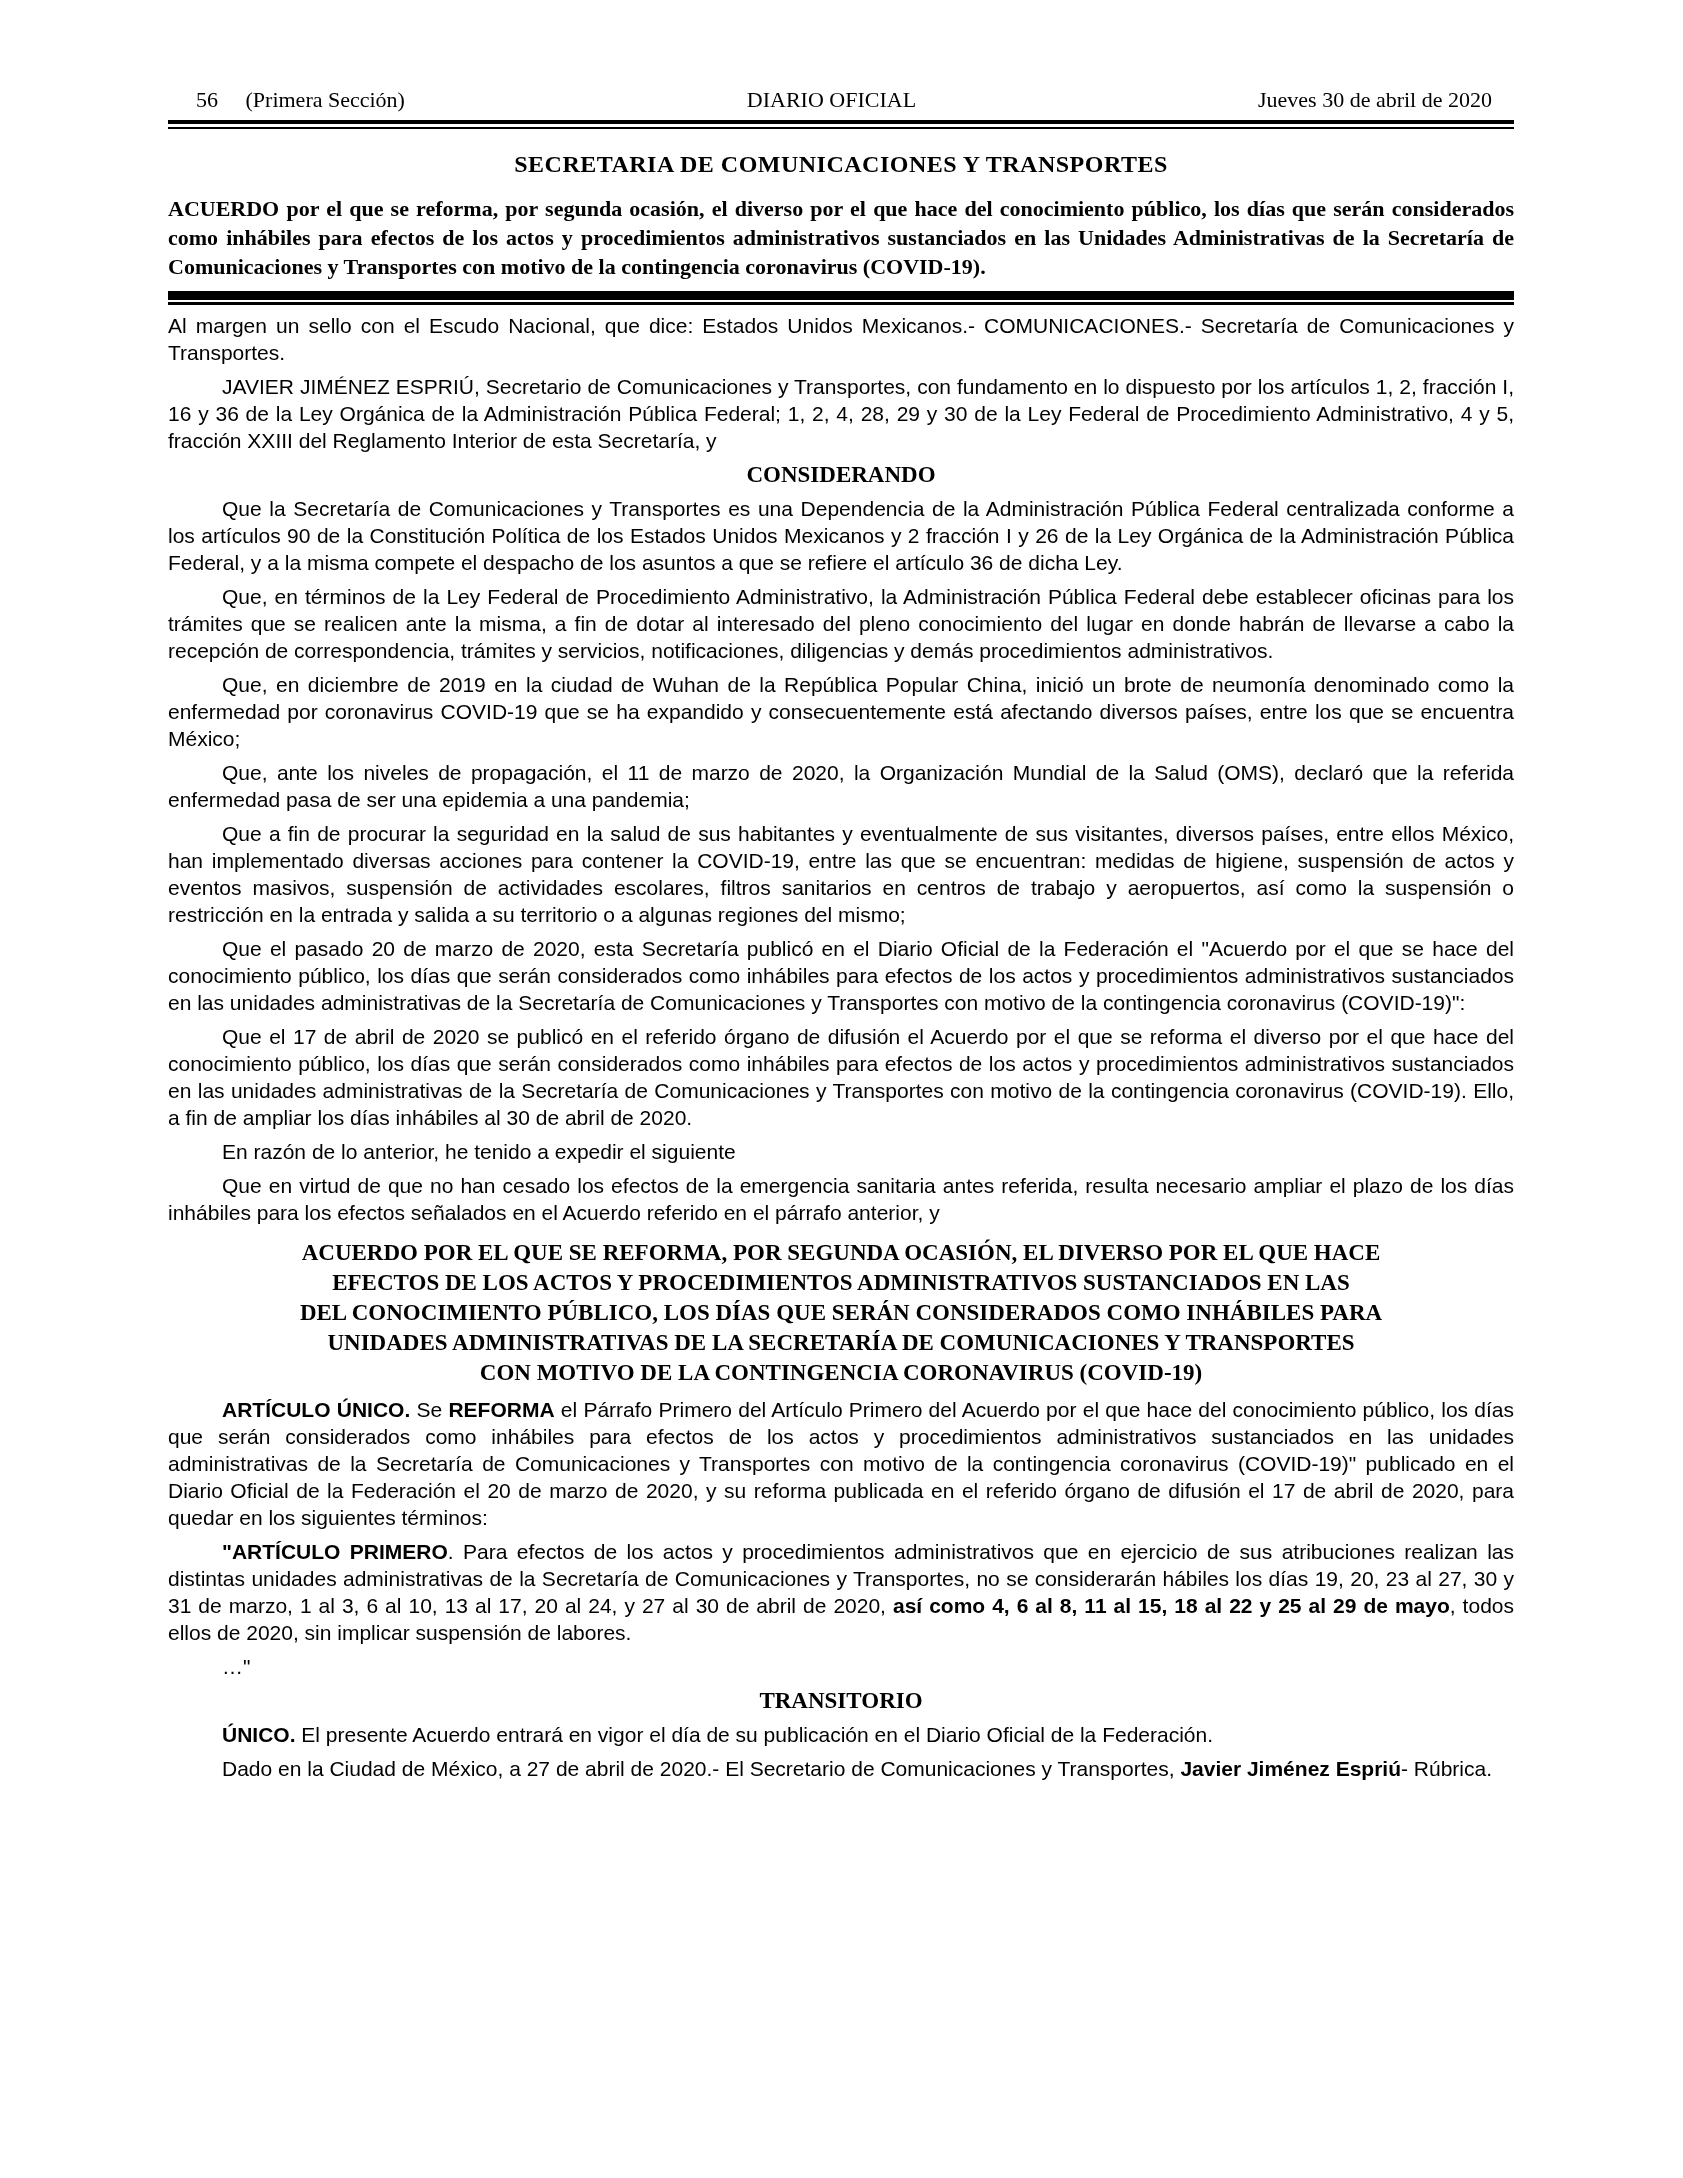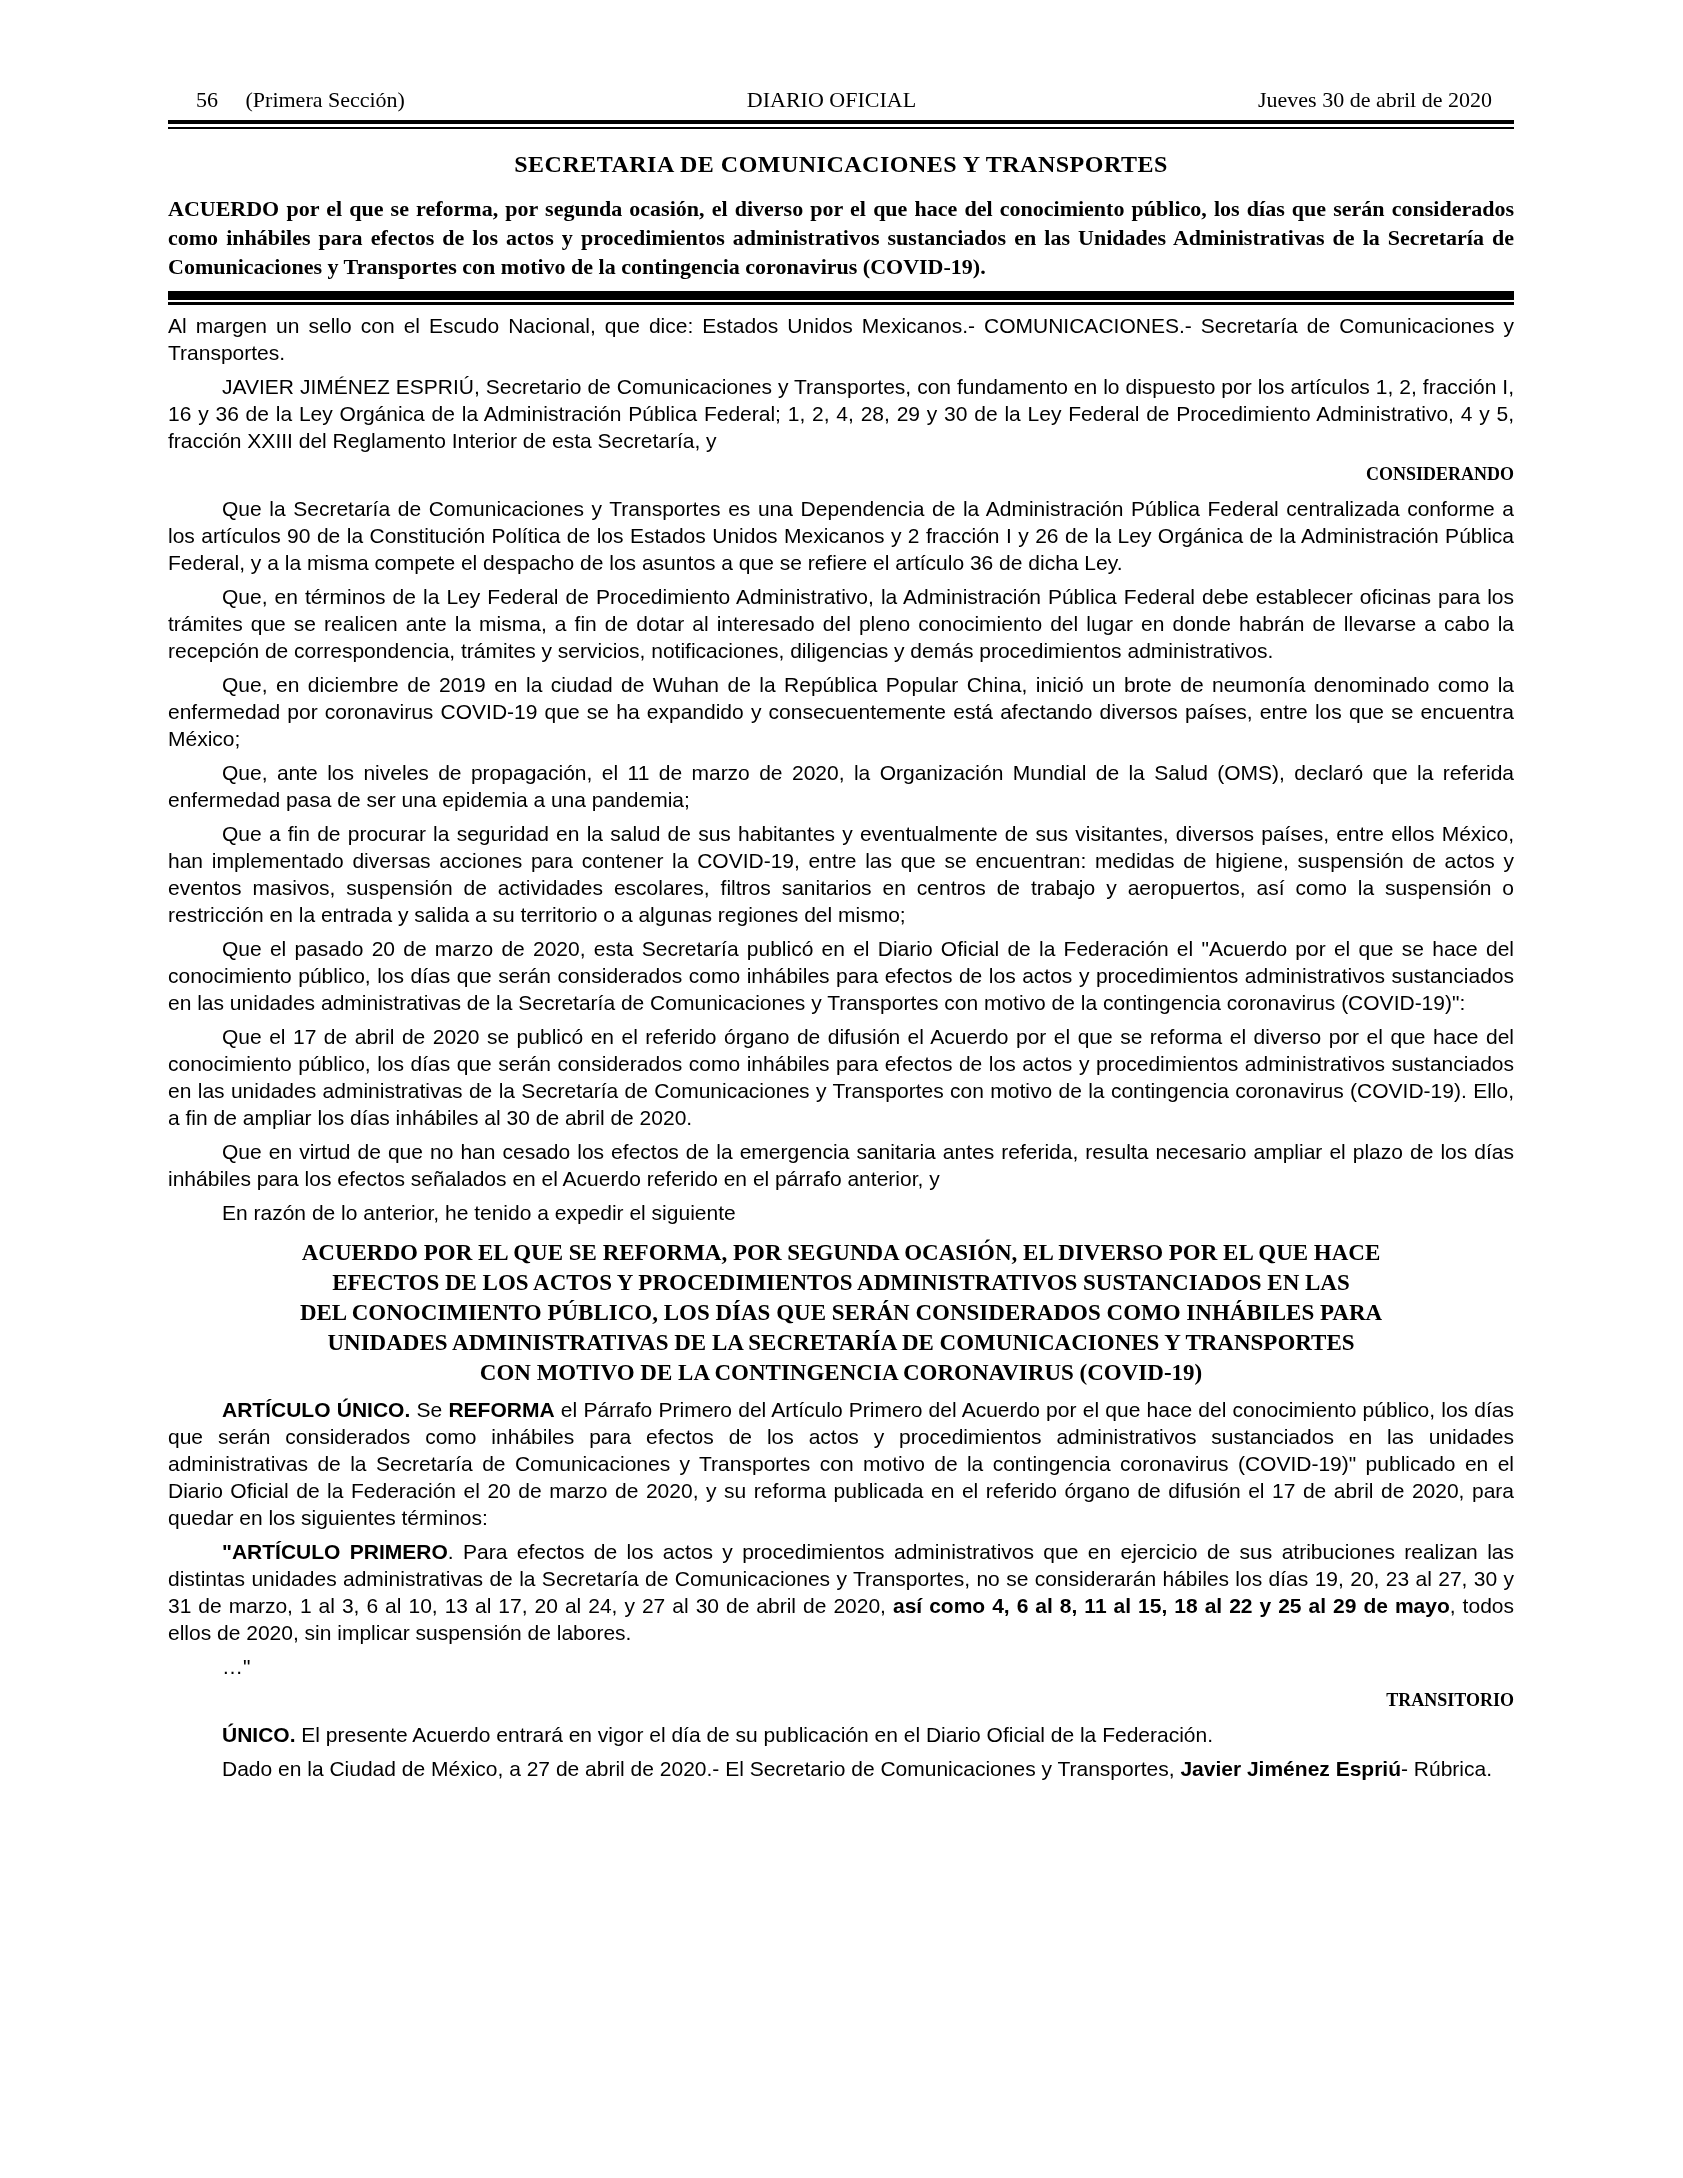--- a/index.html
+++ b/index.html
@@ -72,22 +72,22 @@
     text-align: justify;
   }
   .body-text p {
     margin: 7px 0;
     text-indent: 54px;
   }
   .body-text p.no-indent { text-indent: 0; }
   .serif-heading {
     font-family: "Liberation Serif", serif;
     font-weight: bold;
-    font-size: 18px;
-    text-align: right;
+    font-size: 23px;
+    text-align: center;
     text-indent: 0 !important;
     margin: 12px 0 10px 0;
   }
   .acuerdo-heading {
     font-family: "Liberation Serif", serif;
     font-weight: bold;
     font-size: 23px;
     line-height: 30px;
     text-align: center;
     margin: 12px 0 8px 0;
@@ -123,22 +123,22 @@
 
       <p class="serif-heading">CONSIDERANDO</p>
 
       <p>Que la Secretaría de Comunicaciones y Transportes es una Dependencia de la Administración Pública Federal centralizada conforme a los artículos 90 de la Constitución Política de los Estados Unidos Mexicanos y 2 fracción I y 26 de la Ley Orgánica de la Administración Pública Federal, y a la misma compete el despacho de los asuntos a que se refiere el artículo 36 de dicha Ley.</p>
       <p>Que, en términos de la Ley Federal de Procedimiento Administrativo, la Administración Pública Federal debe establecer oficinas para los trámites que se realicen ante la misma, a fin de dotar al interesado del pleno conocimiento del lugar en donde habrán de llevarse a cabo la recepción de correspondencia, trámites y servicios, notificaciones, diligencias y demás procedimientos administrativos.</p>
       <p>Que, en diciembre de 2019 en la ciudad de Wuhan de la República Popular China, inició un brote de neumonía denominado como la enfermedad por coronavirus COVID-19 que se ha expandido y consecuentemente está afectando diversos países, entre los que se encuentra México;</p>
       <p>Que, ante los niveles de propagación, el 11 de marzo de 2020, la Organización Mundial de la Salud (OMS), declaró que la referida enfermedad pasa de ser una epidemia a una pandemia;</p>
       <p>Que a fin de procurar la seguridad en la salud de sus habitantes y eventualmente de sus visitantes, diversos países, entre ellos México, han implementado diversas acciones para contener la COVID-19, entre las que se encuentran: medidas de higiene, suspensión de actos y eventos masivos, suspensión de actividades escolares, filtros sanitarios en centros de trabajo y aeropuertos, así como la suspensión o restricción en la entrada y salida a su territorio o a algunas regiones del mismo;</p>
       <p>Que el pasado 20 de marzo de 2020, esta Secretaría publicó en el Diario Oficial de la Federación el "Acuerdo por el que se hace del conocimiento público, los días que serán considerados como inhábiles para efectos de los actos y procedimientos administrativos sustanciados en las unidades administrativas de la Secretaría de Comunicaciones y Transportes con motivo de la contingencia coronavirus (COVID-19)":</p>
       <p>Que el 17 de abril de 2020 se publicó en el referido órgano de difusión el Acuerdo por el que se reforma el diverso por el que hace del conocimiento público, los días que serán considerados como inhábiles para efectos de los actos y procedimientos administrativos sustanciados en las unidades administrativas de la Secretaría de Comunicaciones y Transportes con motivo de la contingencia coronavirus (COVID-19). Ello, a fin de ampliar los días inhábiles al 30 de abril de 2020.</p>
+      <p>En razón de lo anterior, he tenido a expedir el siguiente</p>
       <p>Que en virtud de que no han cesado los efectos de la emergencia sanitaria antes referida, resulta necesario ampliar el plazo de los días inhábiles para los efectos señalados en el Acuerdo referido en el párrafo anterior, y</p>
-      <p>En razón de lo anterior, he tenido a expedir el siguiente</p>
 
       <div class="acuerdo-heading">
         <div>ACUERDO POR EL QUE SE REFORMA, POR SEGUNDA OCASIÓN, EL DIVERSO POR EL QUE HACE</div>
         <div>EFECTOS DE LOS ACTOS Y PROCEDIMIENTOS ADMINISTRATIVOS SUSTANCIADOS EN LAS</div>
         <div>DEL CONOCIMIENTO PÚBLICO, LOS DÍAS QUE SERÁN CONSIDERADOS COMO INHÁBILES PARA</div>
         <div>UNIDADES ADMINISTRATIVAS DE LA SECRETARÍA DE COMUNICACIONES Y TRANSPORTES</div>
         <div>CON MOTIVO DE LA CONTINGENCIA CORONAVIRUS (COVID-19)</div>
       </div>
 
       <p><b>ARTÍCULO ÚNICO.</b><span> Se </span><b>REFORMA</b><span> el Párrafo Primero del Artículo Primero del Acuerdo por el que hace del conocimiento público, los días que serán considerados como inhábiles para efectos de los actos y procedimientos administrativos sustanciados en las unidades administrativas de la Secretaría de Comunicaciones y Transportes con motivo de la contingencia coronavirus (COVID-19)" publicado en el Diario Oficial de la Federación el 20 de marzo de 2020, y su reforma publicada en el referido órgano de difusión el 17 de abril de 2020, para quedar en los siguientes términos:</span></p>

